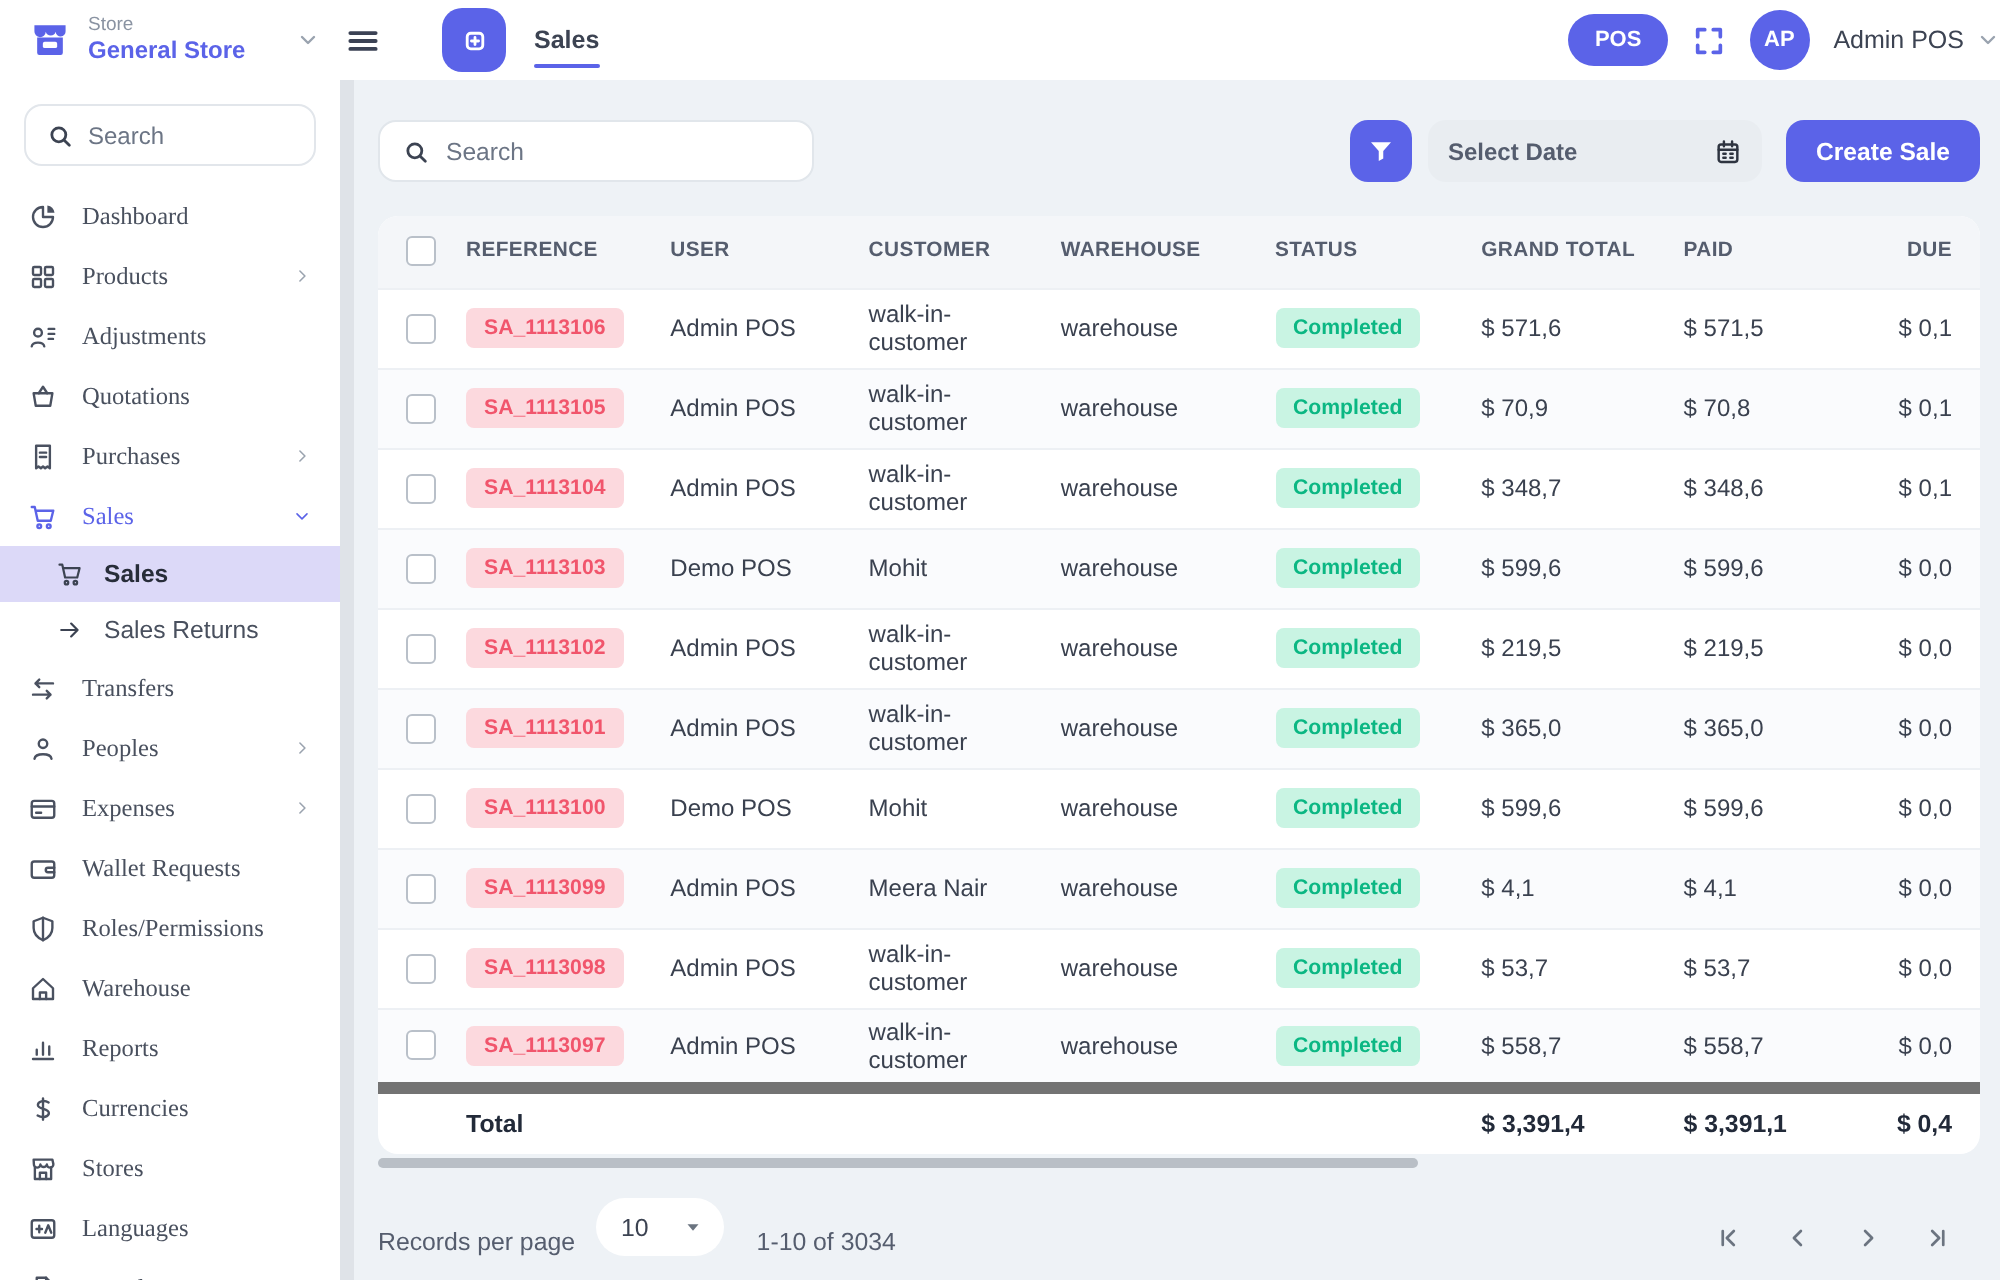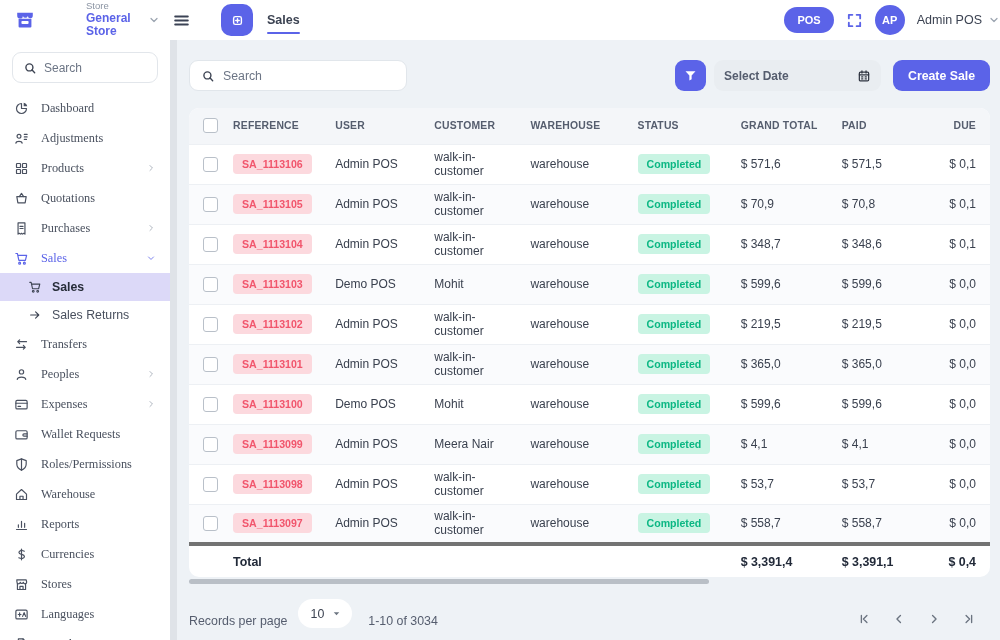--- a/index.html
+++ b/index.html
@@ -10,21 +10,21 @@
   *{box-sizing:border-box;margin:0;padding:0;}
   html,body{width:1000px;height:640px;overflow:hidden;}
   body{font-family:"Liberation Sans","DejaVu Sans",sans-serif;font-size:12.5px;color:var(--txt);background:#fff;}
   .app{width:1000px;height:640px;display:flex;flex-direction:column;position:relative;}
   svg{display:block;}
 
   
   .topbar{height:40px;display:flex;align-items:center;background:#fff;flex:0 0 40px;}
   .brand{width:170px;flex:0 0 170px;display:flex;align-items:center;padding:0 10px 0 14px;gap:8px;cursor:pointer;}
   .brand-icon{color:var(--accent);}
-  .brand-text{line-height:1.15;flex:1;margin-left:42px;}
+  .brand-text{line-height:1.15;flex:1;}
   .brand-small{font-size:9.5px;color:var(--muted);}
   .brand-main{font-size:12px;font-weight:700;color:var(--accent);}
   .brand-caret{color:#9aa3af;}
   .hamburger{color:#3b4254;cursor:pointer;margin-left:2px;}
   .tabs{flex:1;display:flex;align-items:center;gap:14px;padding-left:30px;height:100%;}
   .tab-add{width:32px;height:32px;border-radius:10px;background:var(--accent);display:flex;align-items:center;justify-content:center;cursor:pointer;border:none;}
   .tab{height:100%;display:flex;align-items:center;position:relative;cursor:pointer;font-weight:700;font-size:12.5px;color:#3c4352;}
   .tab:after{content:"";position:absolute;left:0;right:0;bottom:6px;height:2px;background:var(--accent);border-radius:2px;}
   .top-right{display:flex;align-items:center;gap:12px;padding-right:0;}
   .pos-pill{background:var(--accent);color:#fff;font-size:11px;font-weight:700;border:none;border-radius:999px;padding:7px 13px;cursor:pointer;}
@@ -76,28 +76,28 @@
   .col-user{width:99px;}
   .col-cust{width:96px;}
   .col-wh{width:107px;}
   .col-status{width:103px;}
   .col-grand{width:101px;}
   .col-paid{width:99px;}
   .col-due{width:55px;text-align:right!important;padding-right:14px!important;}
   .chk{display:inline-block;width:15px;height:15px;border:1.5px solid #b9c0c9;border-radius:3px;background:#fff;cursor:pointer;vertical-align:middle;}
   .ref-badge{display:inline-block;background:var(--red-bg);color:var(--red-tx);font-size:10.6px;font-weight:600;padding:4px 9px;border-radius:4px;cursor:pointer;}
   .st-badge{display:inline-block;background:var(--green-bg);color:var(--green-tx);font-size:10.6px;font-weight:600;padding:4px 9px;border-radius:4px;}
-  tfoot td{height:33px;border-top:4px solid #737373;font-size:12.4px;font-weight:700;color:#222a39;padding:0 6px;}
+  tfoot td{height:33px;border-top:6px solid #737373;font-size:12.4px;font-weight:700;color:#222a39;padding:0 6px;}
 
   .hscroll{margin-top:2px;height:5px;position:relative;}
   .hthumb{position:absolute;left:0;top:0;height:5px;width:520px;background:#b9bfc6;border-radius:3px;cursor:pointer;}
 
   
   .foot{margin-top:15px;display:flex;align-items:flex-end;color:#555d6e;font-size:12.4px;}
-  .psize{margin-left:10px;background:#fff;border-radius:15px;height:29px;padding:0 10px 0 13px;display:flex;align-items:center;gap:7px;cursor:pointer;color:#3c4352;}
+  .psize{margin-left:10px;background:#fff;border-radius:15px;height:29px;padding:0 10px 0 13px;display:flex;align-items:center;gap:17px;cursor:pointer;color:#3c4352;}
   .psize .pcaret{color:#6b7480;}
   .range{margin-left:16px;}
   .pager{margin-left:auto;display:flex;align-items:center;gap:17px;padding-right:12px;color:#6b7480;}
   .pbtn{background:none;border:none;color:#6b7480;cursor:pointer;padding:2px;}
 </style>
 </head>
 <body>
 
 <div class="app">
 
@@ -171,42 +171,42 @@
               <svg viewBox="0 0 24 24" width="15" height="15" fill="none" stroke="currentColor" stroke-width="1.9" stroke-linecap="round" stroke-linejoin="round">
                 <path d="M12 4a8 8 0 1 0 8 8h-8z"></path>
                 <path d="M15.5 2.8a7 7 0 0 1 5.7 5.7h-5.7z" fill="currentColor" stroke="none"></path>
               </svg>
             </span>
             <span class="mi-label">Dashboard</span>
           </div>
           <div class="menu-item">
             <span class="mi-icon">
               <svg viewBox="0 0 24 24" width="15" height="15" fill="none" stroke="currentColor" stroke-width="1.9" stroke-linecap="round" stroke-linejoin="round">
-                <circle cx="8" cy="8.5" r="3.1"></circle>
-                <path d="M3 19.5c.6-4 9.4-4 10 0"></path>
-                <path d="M16.5 5.5h4.5M16.5 9.5h4.5M16.5 13.5h3.5"></path>
-              </svg>
-            </span>
-            <span class="mi-label">Adjustments</span>
-          </div>
-          <div class="menu-item">
-            <span class="mi-icon">
-              <svg viewBox="0 0 24 24" width="15" height="15" fill="none" stroke="currentColor" stroke-width="1.9" stroke-linecap="round" stroke-linejoin="round">
                 <rect x="4" y="4" width="6.4" height="6.4" rx="1"></rect>
                 <rect x="13.6" y="4" width="6.4" height="6.4" rx="1"></rect>
                 <rect x="4" y="13.6" width="6.4" height="6.4" rx="1"></rect>
                 <rect x="13.6" y="13.6" width="6.4" height="6.4" rx="1"></rect>
               </svg>
             </span>
             <span class="mi-label">Products</span>
             <span class="mi-chev">
               <svg viewBox="0 0 24 24" width="10" height="10" fill="none" stroke="currentColor" stroke-width="1.9" stroke-linecap="round" stroke-linejoin="round">
                 <path d="M9.5 6l6 6-6 6"></path>
               </svg>
             </span>
+          </div>
+          <div class="menu-item">
+            <span class="mi-icon">
+              <svg viewBox="0 0 24 24" width="15" height="15" fill="none" stroke="currentColor" stroke-width="1.9" stroke-linecap="round" stroke-linejoin="round">
+                <circle cx="8" cy="8.5" r="3.1"></circle>
+                <path d="M3 19.5c.6-4 9.4-4 10 0"></path>
+                <path d="M16.5 5.5h4.5M16.5 9.5h4.5M16.5 13.5h3.5"></path>
+              </svg>
+            </span>
+            <span class="mi-label">Adjustments</span>
           </div>
           <div class="menu-item">
             <span class="mi-icon">
               <svg viewBox="0 0 24 24" width="15" height="15" fill="none" stroke="currentColor" stroke-width="1.9" stroke-linecap="round" stroke-linejoin="round">
                 <path d="M4.5 9h15l-1.7 10H6.2z"></path>
                 <path d="M8.6 9L12 3.8 15.4 9"></path>
               </svg>
             </span>
             <span class="mi-label">Quotations</span>
           </div>

